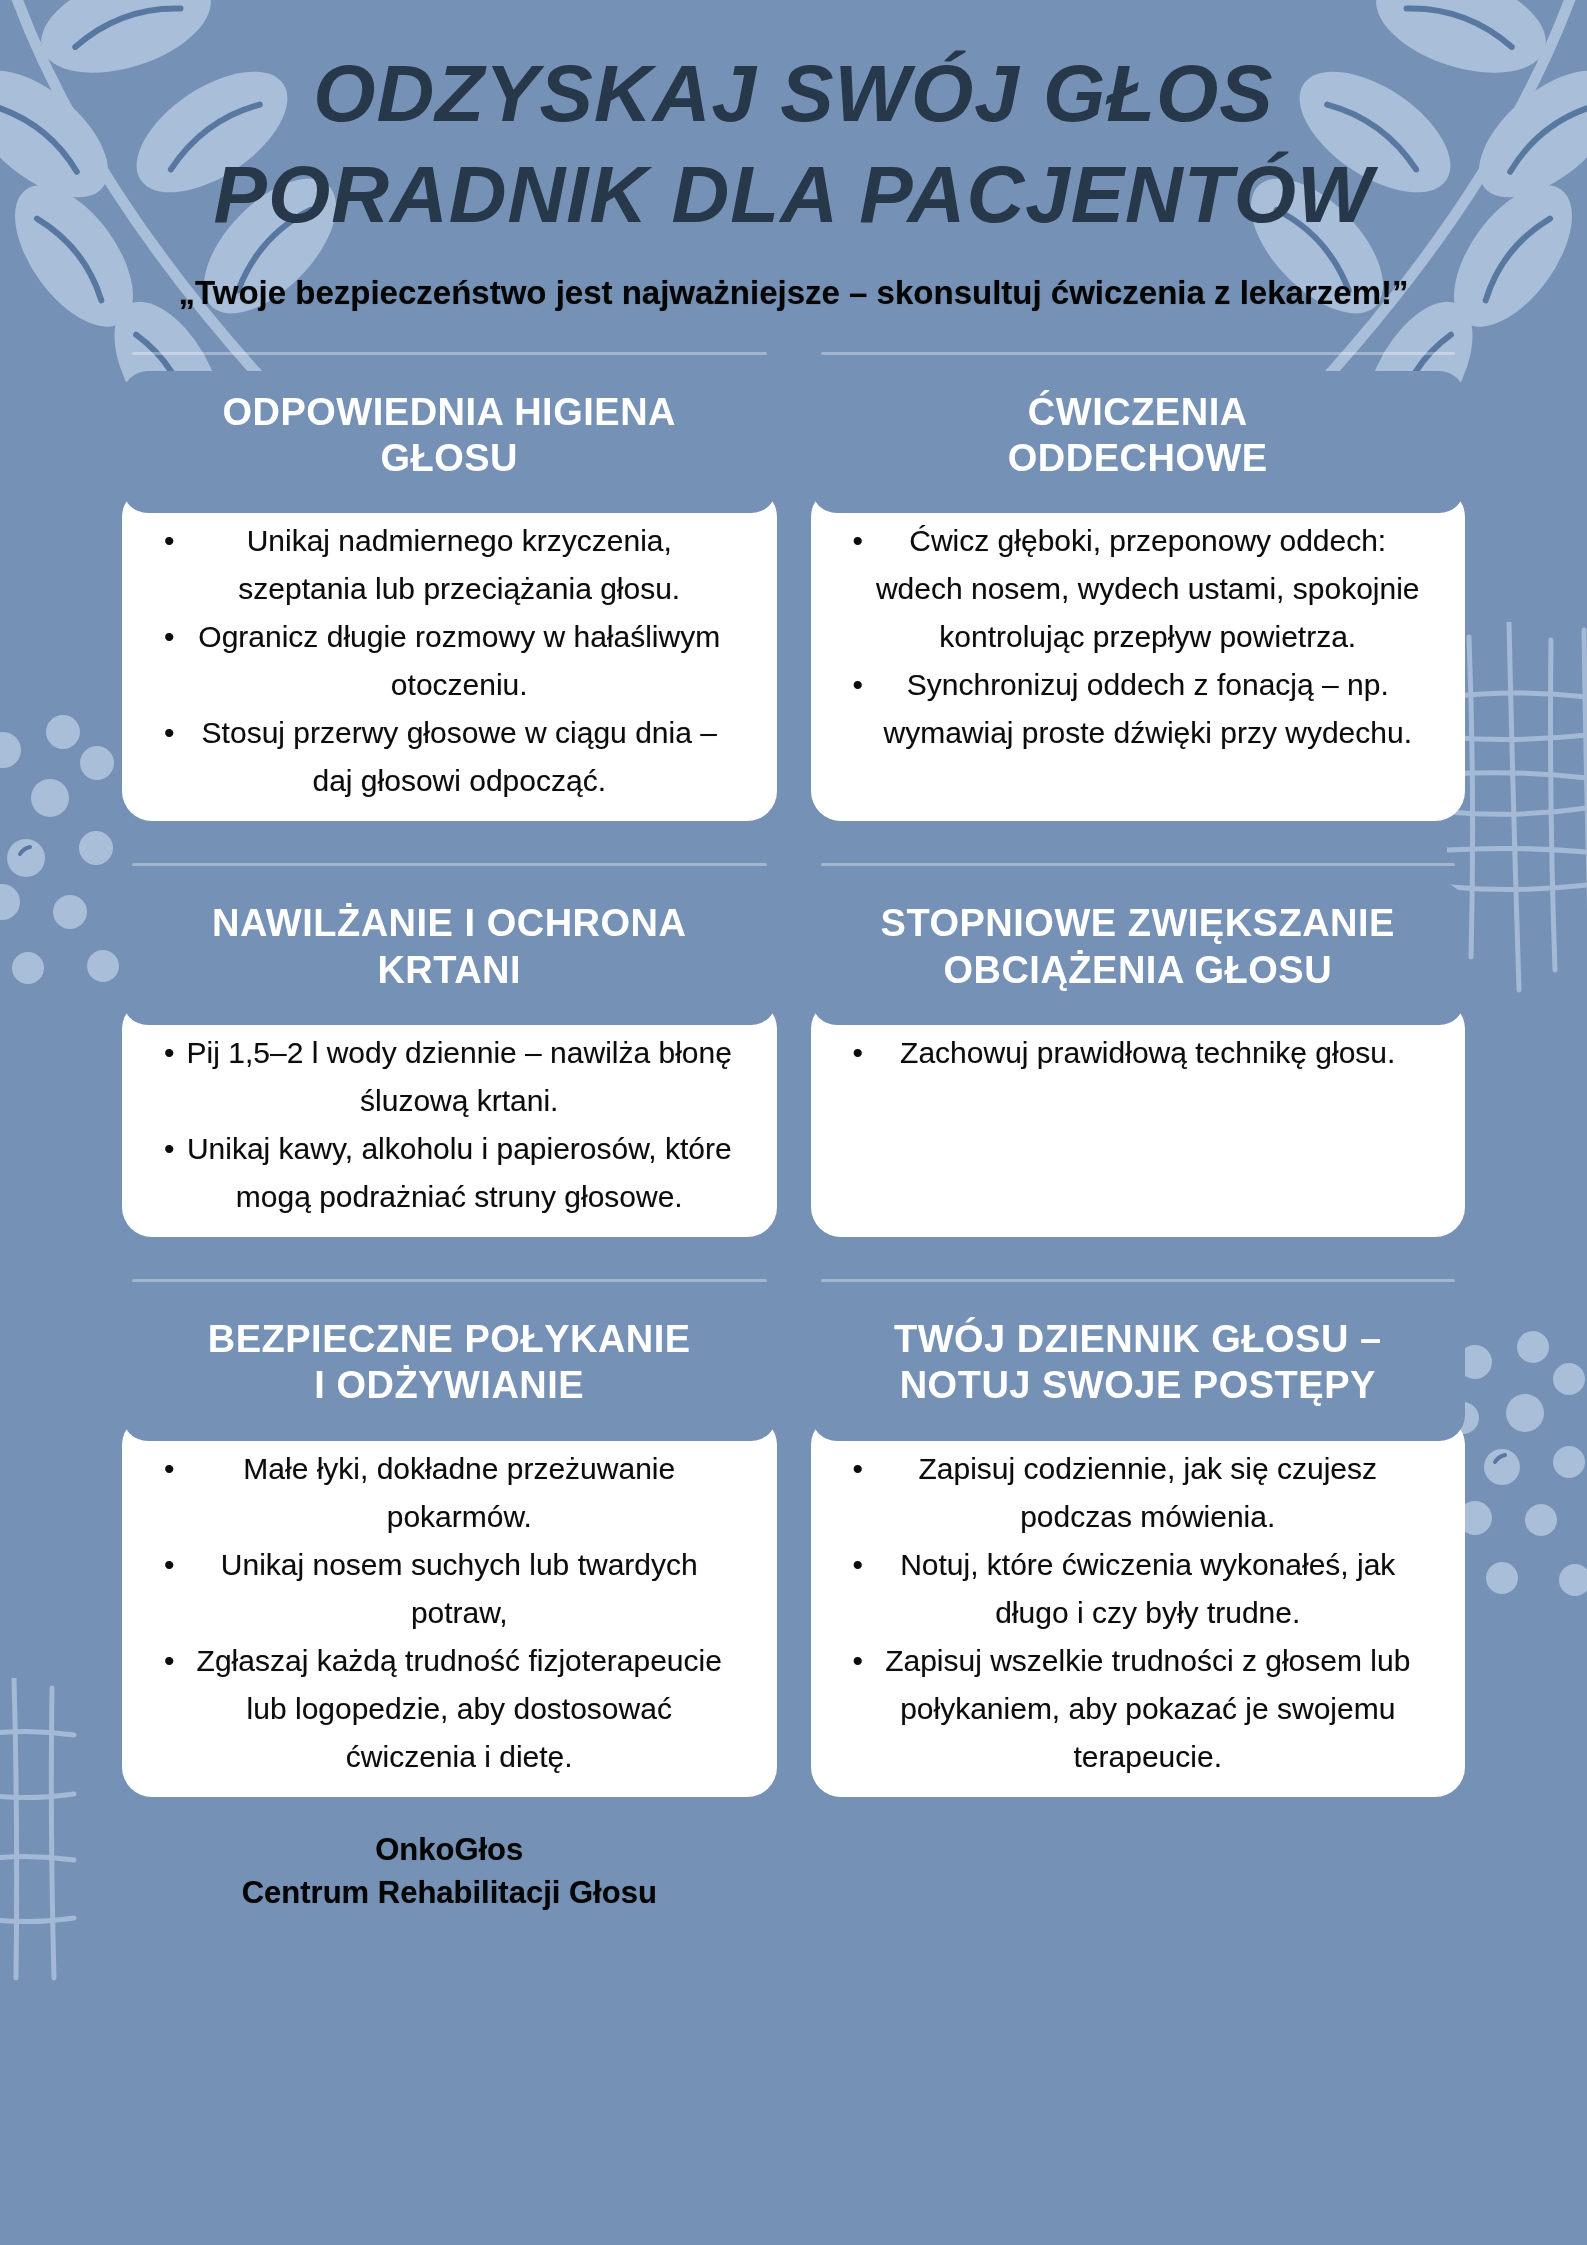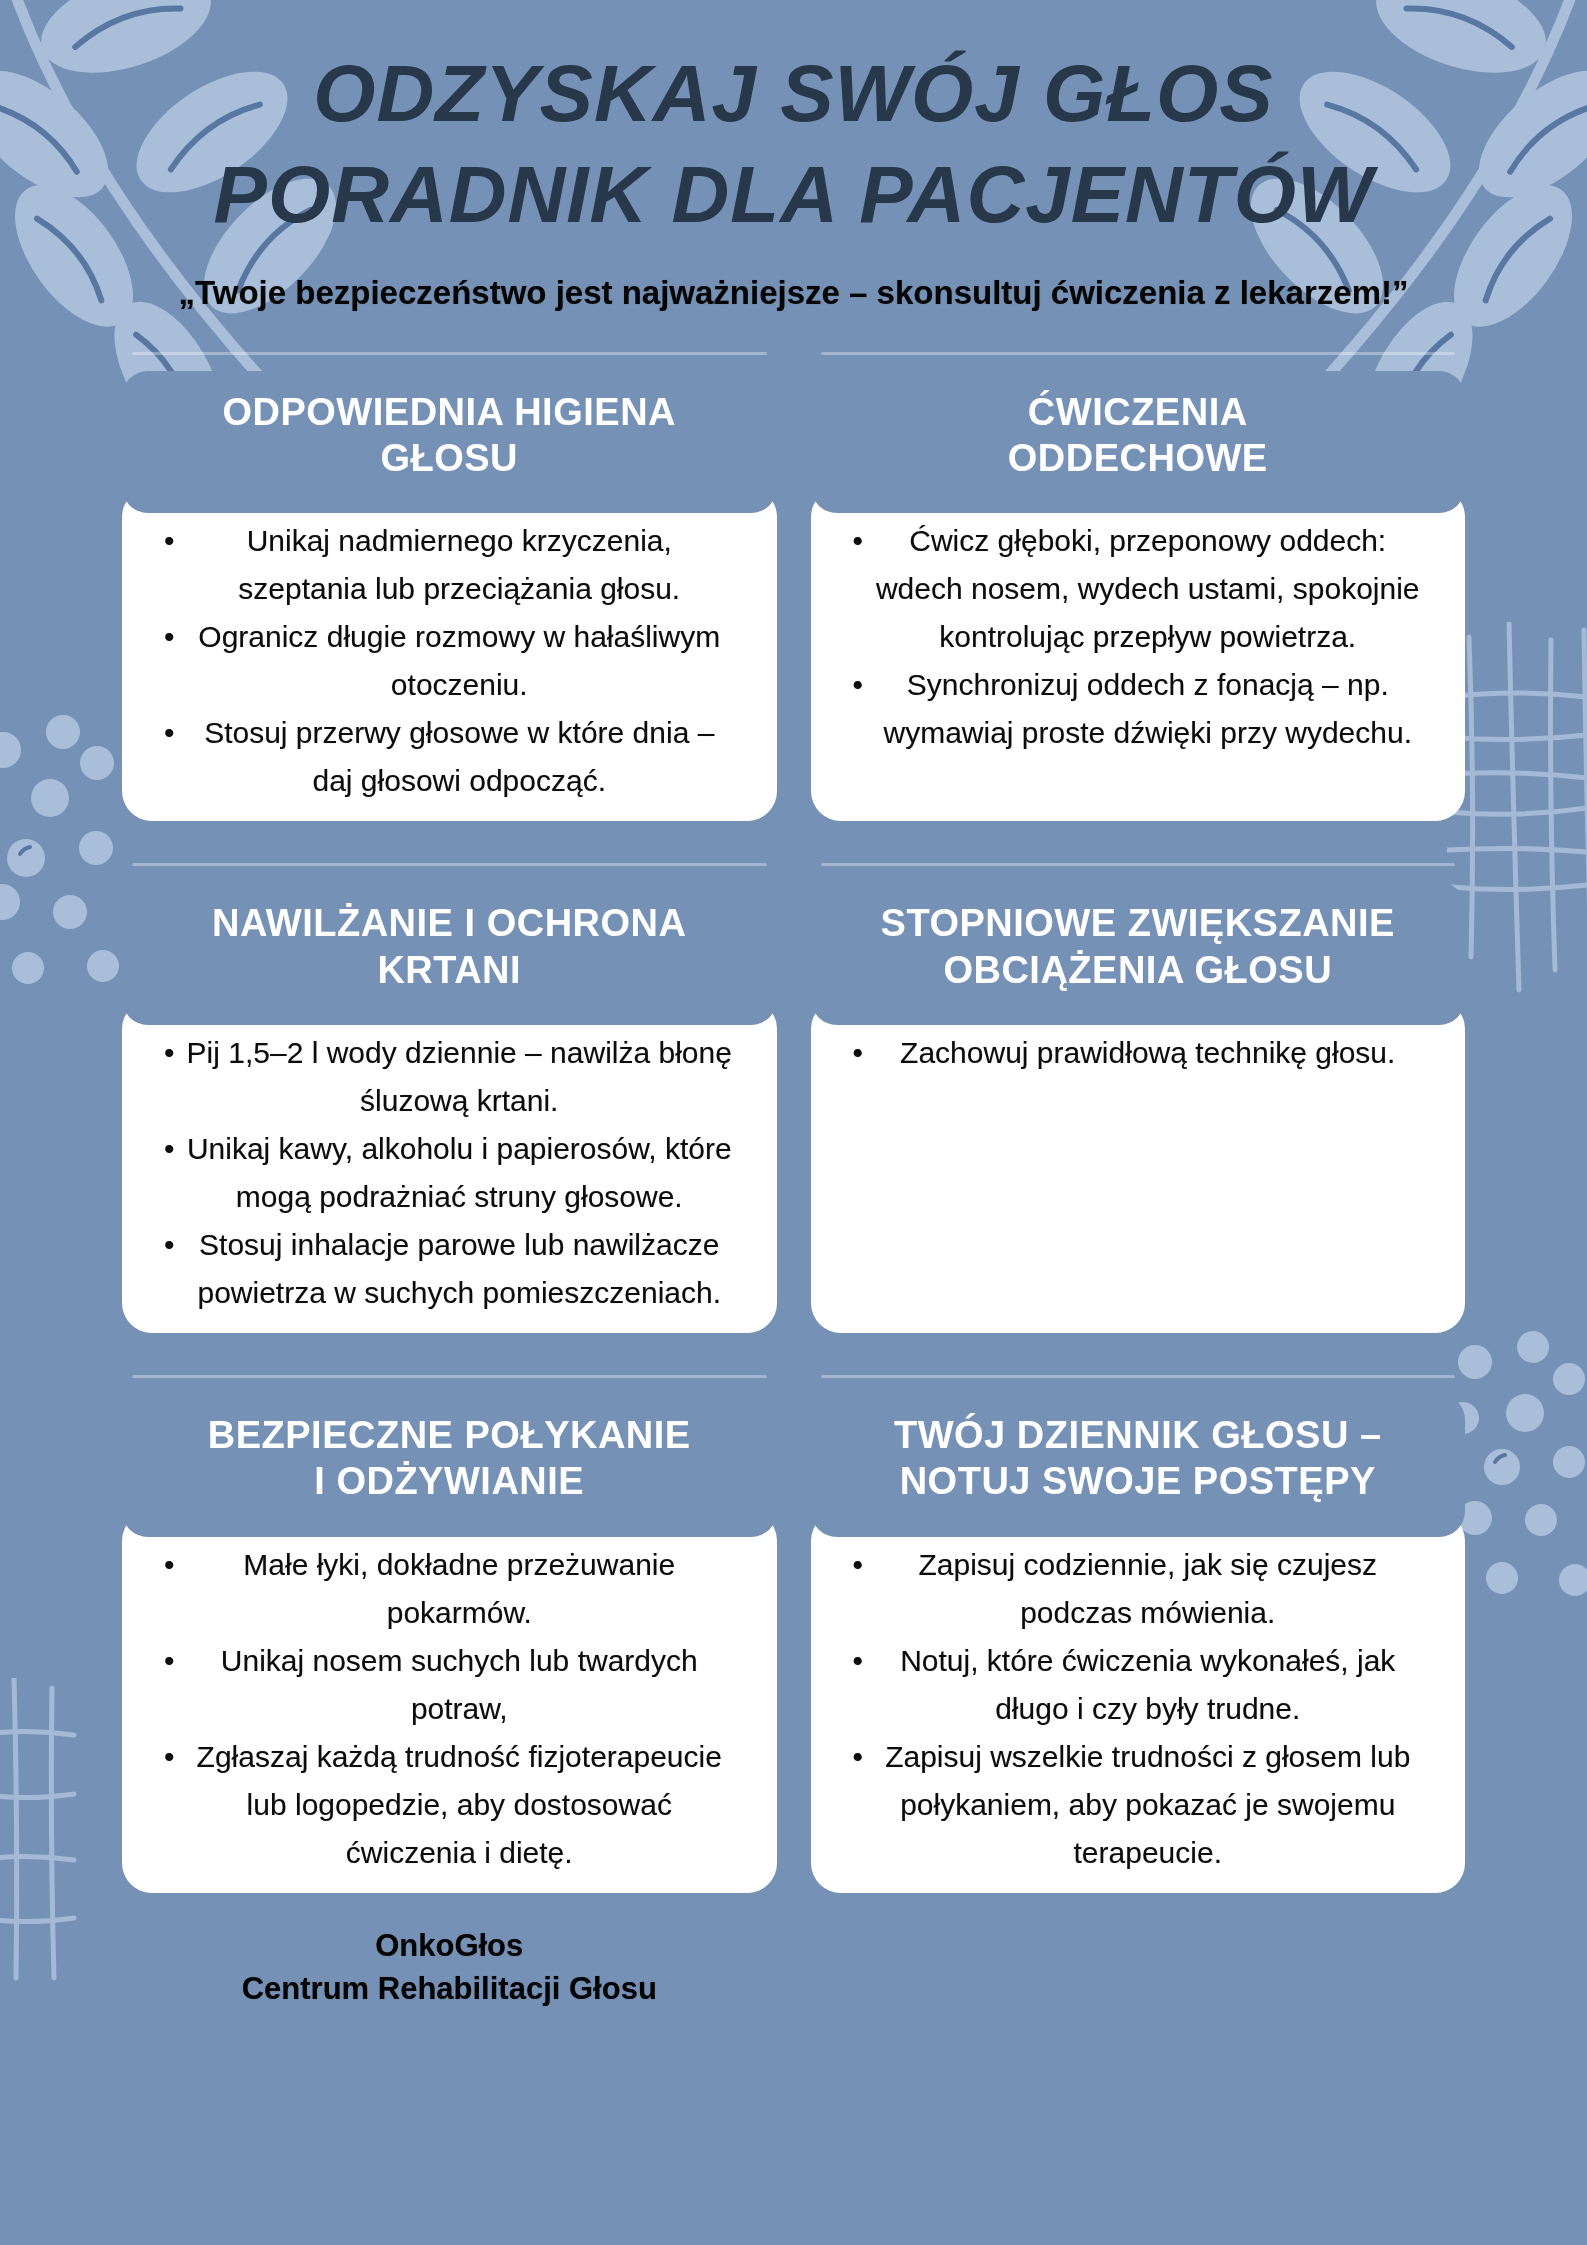--- a/index.html
+++ b/index.html
@@ -233,21 +233,21 @@
 
     <div class="cards-grid">
       <section class="card-section">
         <div class="divider"></div>
         <h2 class="card-header">ODPOWIEDNIA HIGIENA
 GŁOSU</h2>
         <div class="card-body">
           <ul class="bullet-list">
               <li>Unikaj nadmiernego krzyczenia, szeptania lub przeciążania głosu.</li>
               <li>Ogranicz długie rozmowy w hałaśliwym otoczeniu.</li>
-              <li>Stosuj przerwy głosowe w które dnia – daj głosowi odpocząć.</li>
+              <li>Stosuj przerwy głosowe w ciągu dnia – daj głosowi odpocząć.</li>
             </ul>
         </div>
       </section>
 
       <section class="card-section">
         <div class="divider"></div>
         <h2 class="card-header">ĆWICZENIA
 ODDECHOWE</h2>
         <div class="card-body">
           <ul class="bullet-list">
@@ -258,21 +258,20 @@
       </section>
 
       <section class="card-section">
         <div class="divider"></div>
         <h2 class="card-header">NAWILŻANIE I OCHRONA
 KRTANI</h2>
         <div class="card-body">
           <ul class="bullet-list">
               <li>Pij 1,5–2 l wody dziennie – nawilża błonę śluzową krtani.</li>
               <li>Unikaj kawy, alkoholu i papierosów, które mogą podrażniać struny głosowe.</li>
-              <li>Stosuj inhalacje parowe lub nawilżacze powietrza w suchych pomieszczeniach.</li>
             </ul>
         </div>
       </section>
 
       <section class="card-section">
         <div class="divider"></div>
         <h2 class="card-header">STOPNIOWE ZWIĘKSZANIE
 OBCIĄŻENIA GŁOSU</h2>
         <div class="card-body">
           <ul class="bullet-list">

